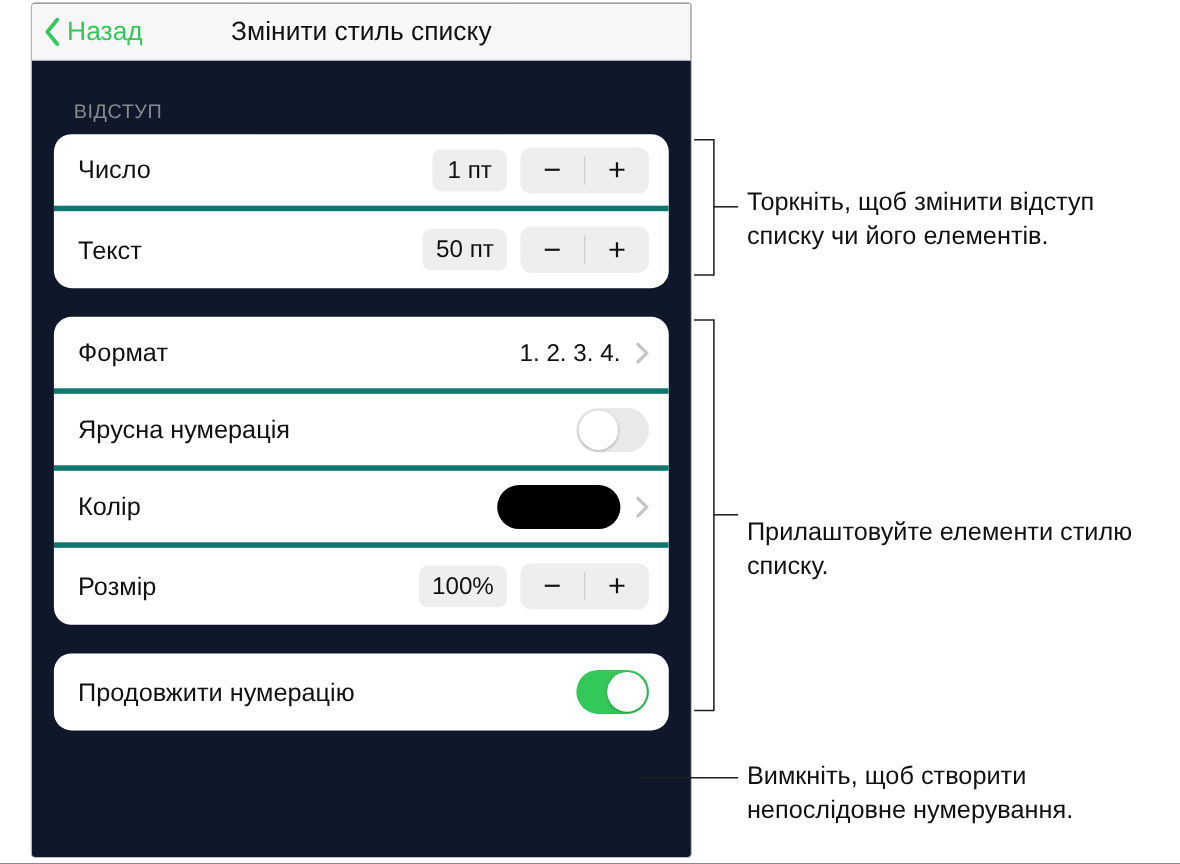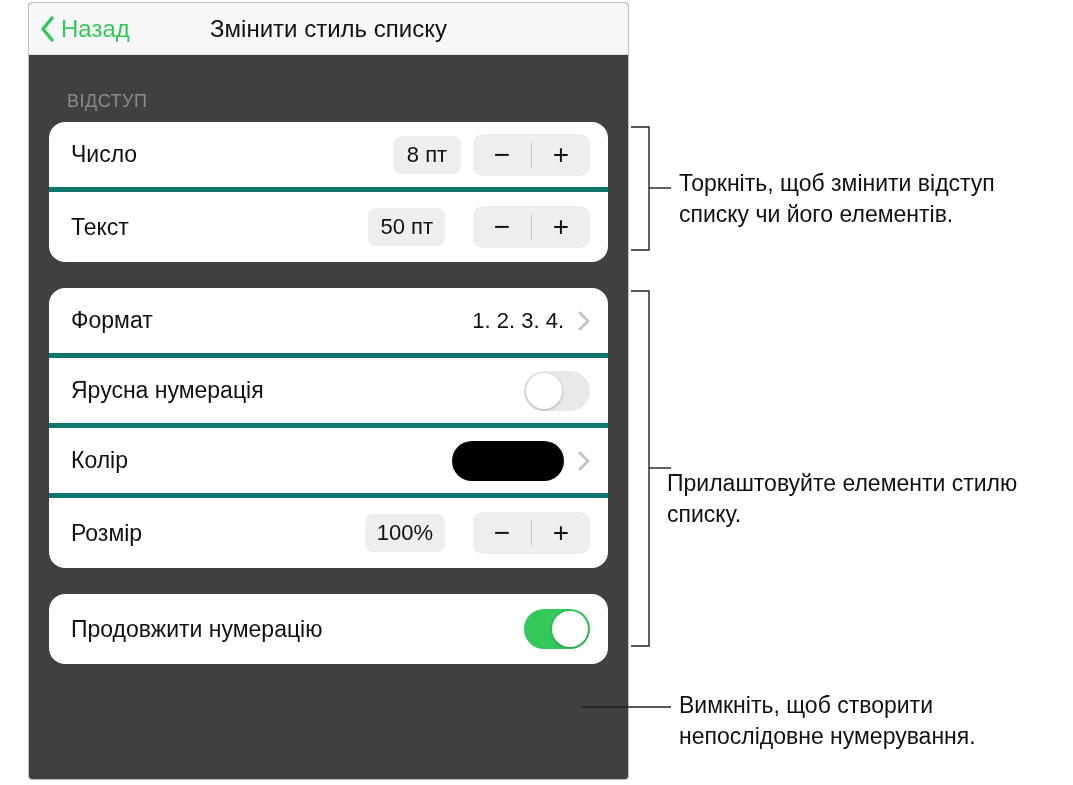--- a/index.html
+++ b/index.html
@@ -12,21 +12,21 @@
     overflow: hidden;
   }
   .panel {
     position: absolute;
     left: 28px;
     top: 2px;
     width: 601px;
     height: 778px;
     border: 1px solid #bfbfbf;
     border-radius: 4px;
-    background: #404040;
+    background: #0f172a;
     overflow: hidden;
   }
   
   .hdr {
     height: 52px;
     display: flex;
     align-items: center;
     background: #f7f7f9;
     border-bottom: 1px solid #e0e0e2;
     position: relative;
@@ -67,21 +67,21 @@
   }
   .row {
     display: flex;
     align-items: center;
     min-height: 70px;
     padding: 0 18px 0 22px;
     border-bottom: 5px solid #0f766e;
     font-size: 23px;
     color: #111;
   }
-  .row:last-child { border-bottom: none; gap: 16px; }
+  .row:last-child { border-bottom: none; }
   .row .label { flex: 1; }
   .valbox {
     background: #eeeef0;
     border-radius: 8px;
     padding: 6px 12px;
     font-size: 22px;
     color: #111;
     min-width: 68px;
     text-align: center;
     margin-right: 12px;
@@ -187,21 +187,21 @@
     <div class="title">Змінити стиль списку</div>
   </div>
 
   <div class="body">
 
     <div class="section-label">ВІДСТУП</div>
 
     <div class="group">
       <div class="row">
         <div class="label">Число</div>
-        <div class="valbox">8 пт</div>
+        <div class="valbox">1 пт</div>
         <div class="stepper">
           <button>−</button>
           <div class="divider"></div>
           <button>+</button>
         </div>
       </div>
       <div class="row">
         <div class="label">Текст</div>
         <div class="valbox">50 пт</div>
         <div class="stepper">
@@ -267,15 +267,15 @@
 
     <path d="M0 127 L18 127 L18 250 L0 250"></path>
     <line x1="18" y1="188" x2="40" y2="188"></line>
 
     <path d="M0 291 L18 291 L18 646 L0 646"></path>
     <line x1="18" y1="468" x2="40" y2="468"></line>
 
     <line x1="-50" y1="707" x2="40" y2="707"></line>
   </svg>
   <div class="co-text" style="top:168px;left:48px;">Торкніть, щоб змінити відступ списку чи його елементів.</div>
-  <div class="co-text" style="top:468px;left:36px;">Прилаштовуйте елементи стилю списку.</div>
+  <div class="co-text" style="top:468px;left:48px;">Прилаштовуйте елементи стилю списку.</div>
   <div class="co-text" style="top:690px;left:48px;">Вимкніть, щоб створити непослідовне нумерування.</div>
 </div>
 
 </body></html>

